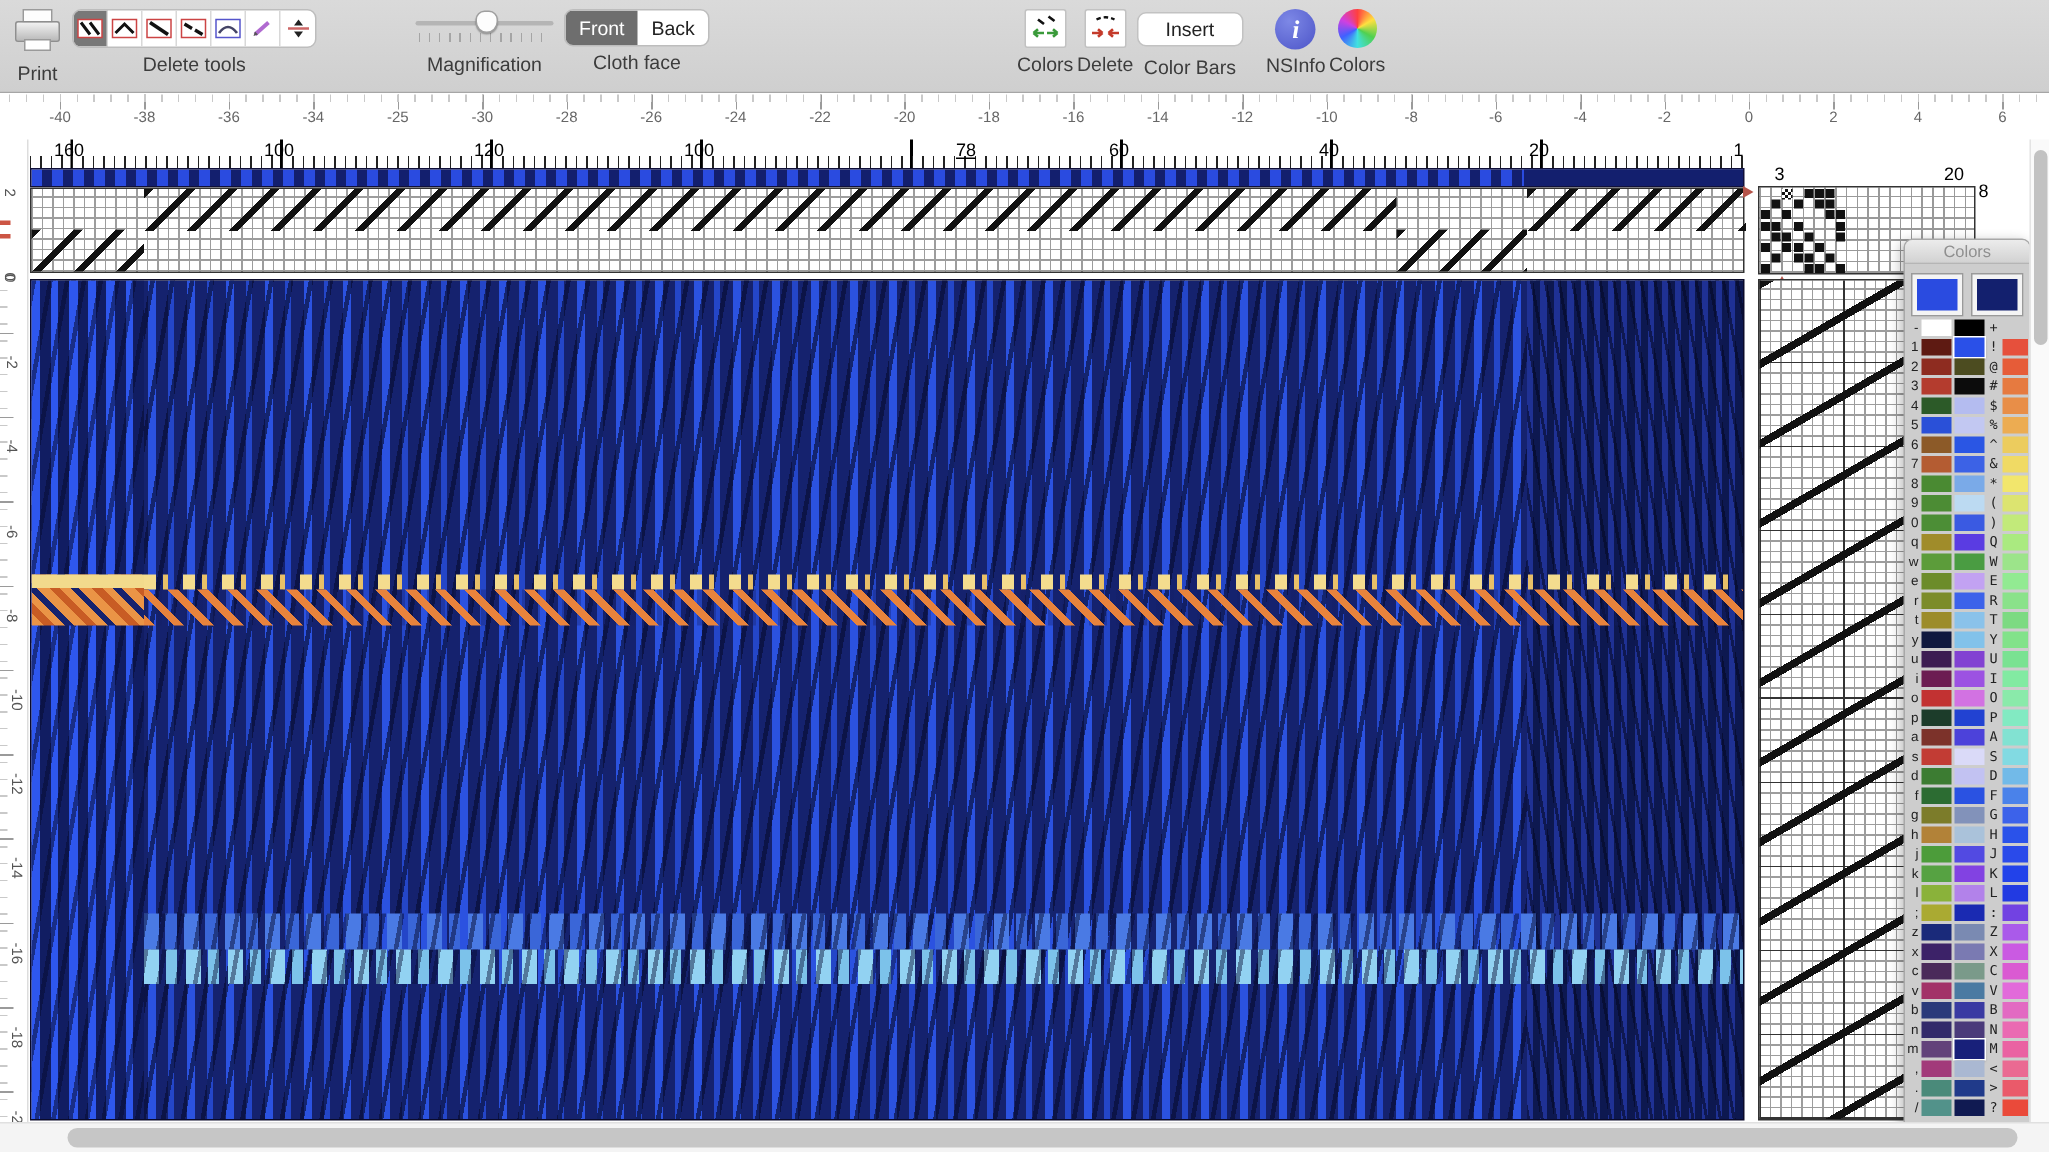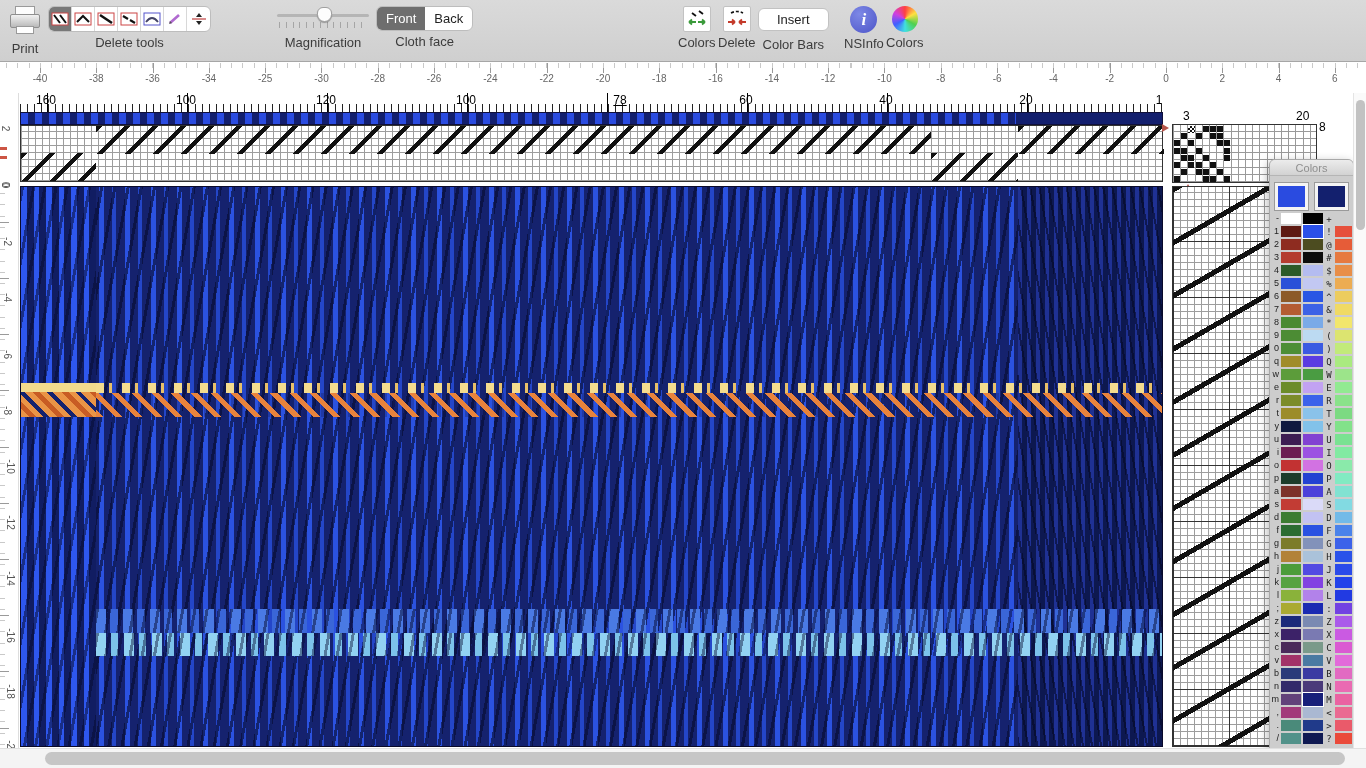--- a/index.html
+++ b/index.html
@@ -305,21 +305,21 @@
         <div class="rnum" style="left: 1278.6px;">4</div>
         <div class="rnum" style="left: 1334.9px;">6</div>
       </div>
     </div>
   <div class="thread-ruler">
       <div>
         <div class="tnum" style="left: 26px;">160</div>
         <div class="tnum" style="left: 166px;">100</div>
         <div class="tnum" style="left: 306px;">120</div>
         <div class="tnum" style="left: 446px;">100</div>
-        <div class="tnum" style="left: 600px; text-decoration: underline;">78</div>
+        <div class="tnum" style="left: 624px; text-decoration: underline;">78</div>
         <div class="tnum" style="left: 726px;">60</div>
         <div class="tnum" style="left: 866px;">40</div>
         <div class="tnum" style="left: 1006px;">20</div>
         <div class="tnum" style="left: 1139px;">1</div>
       </div>
     </div>
   <div class="left-ruler">
     <div>
         <div class="vnum" style="top: 87px;">0</div>
         <div class="vnum" style="top: 143.2px;">-2</div>

